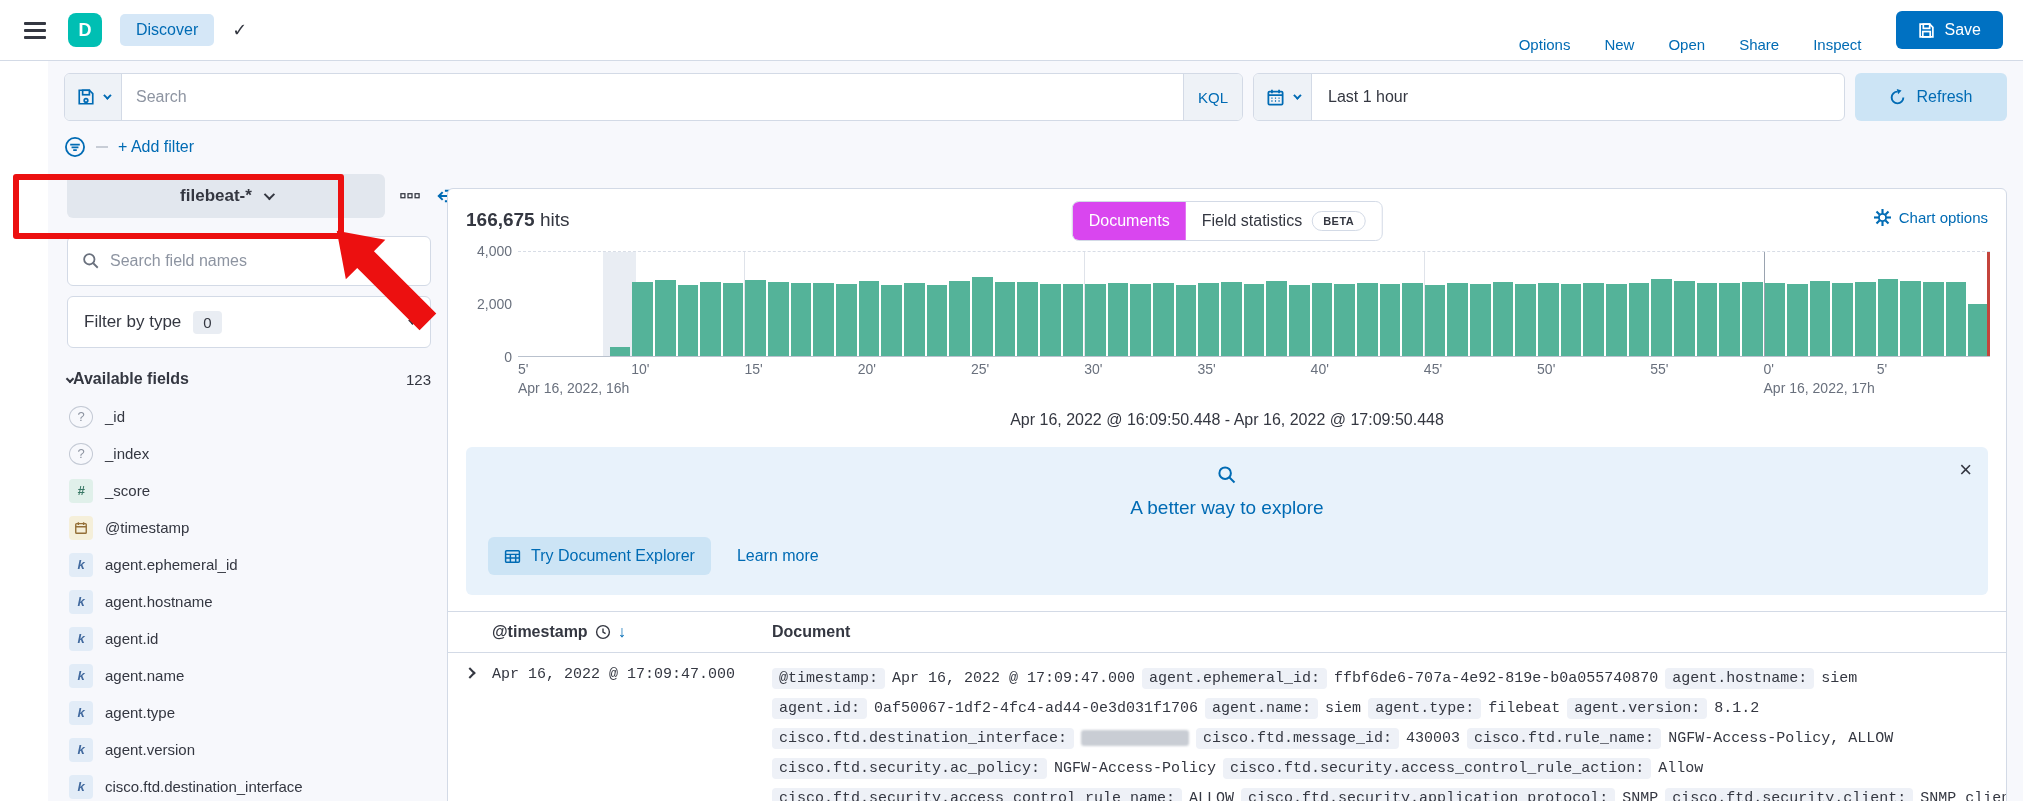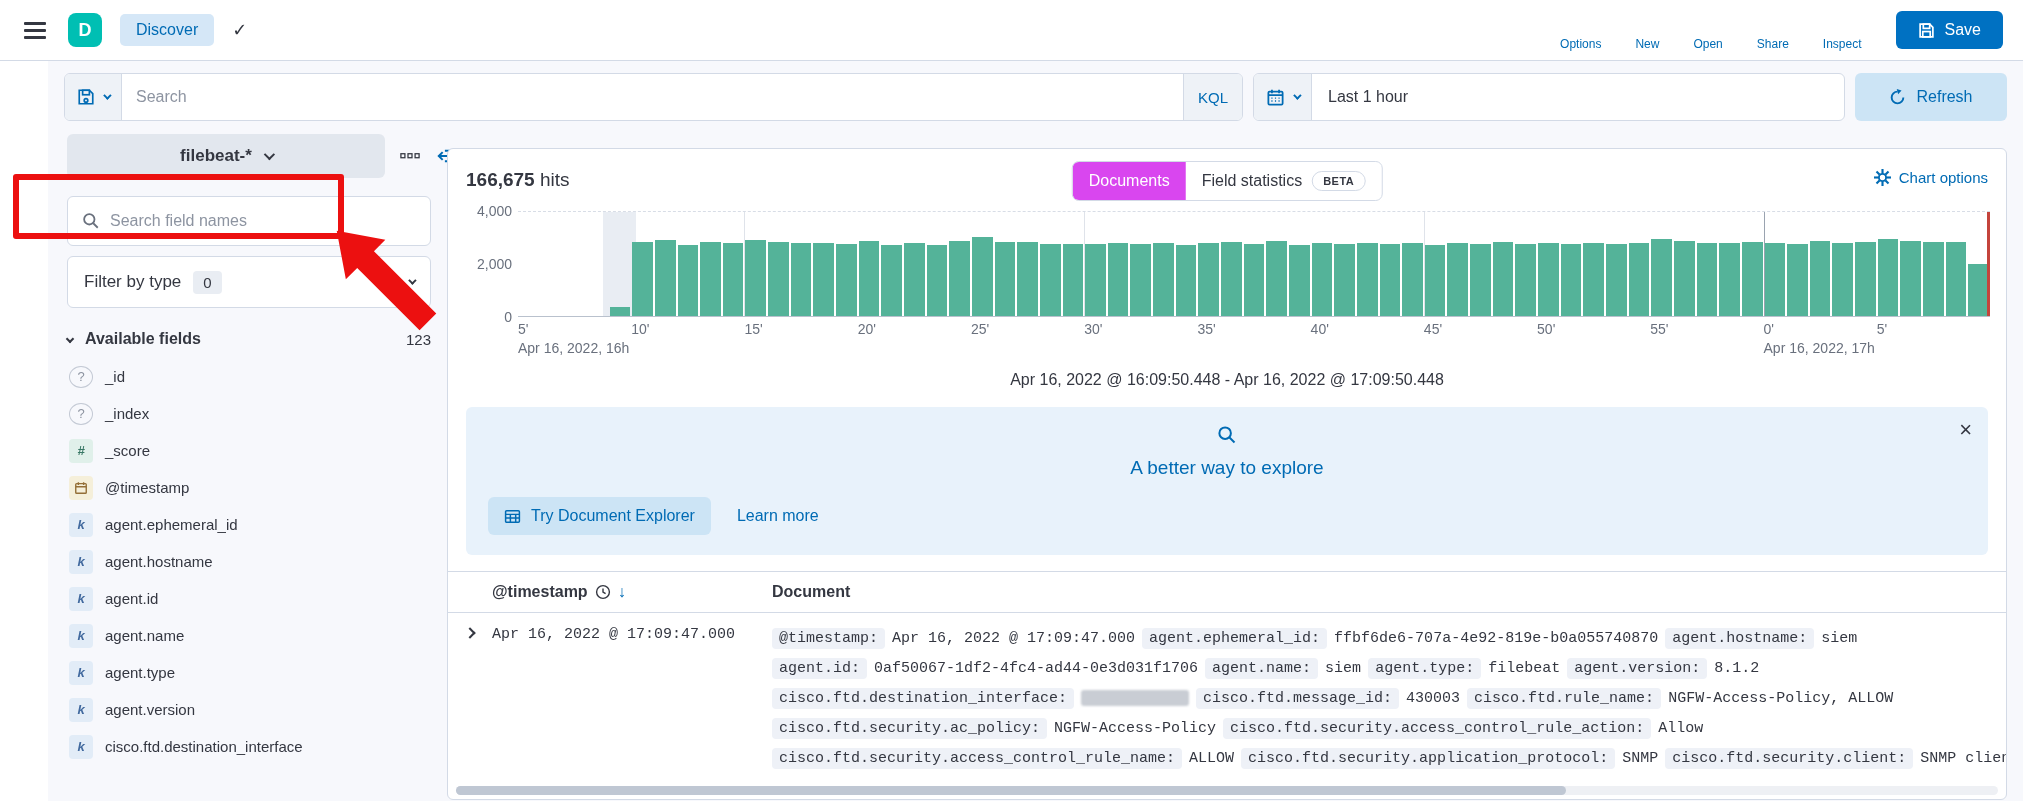--- a/index.html
+++ b/index.html
@@ -14,21 +14,21 @@
 
   
   .top-header{height:61px; display:flex; align-items:center; justify-content:space-between; padding:0 20px; background:#fff; border-bottom:1px solid var(--border);}
   .th-left{display:flex; align-items:center; gap:18px;}
   .hamburger{display:flex; flex-direction:column; gap:4px; cursor:pointer; padding:4px;}
   .hamburger span{width:22px; height:3px; background:#343741; border-radius:1px;}
   .logo-badge{width:34px; height:34px; border-radius:8px; background:var(--teal); color:#fff; font-weight:bold; font-size:18px; display:flex; align-items:center; justify-content:center;}
   .breadcrumb-chip{background:#D5E7F7; color:var(--primary); font-size:16px; padding:7px 16px; border-radius:5px; font-weight:500;}
   .header-check{color:#343741; font-size:18px;}
   .th-right{display:flex; align-items:center; gap:34px;}
-  .nav-link{color:var(--primary); font-size:12px; cursor:pointer;margin-top:28px;}
+  .nav-link{color:var(--primary); font-size:15px; cursor:pointer;margin-top:28px;}
   .save-btn{background:var(--primary-fill); color:#fff; border:none; font-size:16px; font-weight:500; padding:10px 22px; border-radius:6px; display:flex; align-items:center; gap:10px; cursor:pointer; font-family:inherit;}
 
   
   .page{position:absolute; top:61px; left:0; right:0; bottom:0; background:var(--page-bg);margin-left:48px;}
 
   
   .query-row{display:flex; gap:10px; padding:12px 16px 0 16px; align-items:stretch;}
   .search-control{flex:1; display:flex; align-items:stretch; background:#fff; border:1px solid var(--border); border-radius:6px; height:48px; overflow:hidden;}
   .search-prepend{background:#EEF2F7; display:flex; align-items:center; gap:8px; padding:0 12px; border-right:1px solid var(--border); cursor:pointer;}
   .search-input{flex:1; border:none; outline:none; font-size:16px; padding:0 14px; color:var(--text); font-family:inherit; background:transparent;}
@@ -54,21 +54,21 @@
   .sidebar-icons{position:absolute; left:352px; top:26px; display:flex; align-items:center; gap:16px;}
   .boxes-icon{color:#343741; cursor:pointer;}
   .collapse-icon{cursor:pointer;}
   .field-search{width:364px; height:50px; margin-top:18px; background:#fff; border:1px solid var(--border); border-radius:6px; display:flex; align-items:center; padding:0 14px; gap:10px;}
   .field-search input{border:none; outline:none; flex:1; font-size:16px; font-family:inherit; color:var(--text); background:transparent;}
   .field-search input::placeholder{color:#8d94a1;}
   .filter-type{width:364px; height:52px; margin-top:10px; background:#fff; border:1px solid var(--border); border-radius:6px; display:flex; align-items:center; padding:0 16px; gap:12px; cursor:pointer;}
   .filter-type-label{font-size:17px; color:var(--text);}
   .count-badge{background:#E9EDF3; border-radius:4px; padding:3px 10px; font-size:15px; color:var(--text);}
   .filter-type .chev{margin-left:auto;}
-  .avail-row{width:364px; margin-top:22px; display:flex; align-items:center; gap:12px;}
+  .avail-row{width:364px; margin-top:22px; display:flex; align-items:center; }
   .avail-label{font-size:16px; font-weight:bold;}
   .avail-count{margin-left:auto; font-size:15px; color:var(--text);}
   .fields-list{margin-top:10px;}
   .field-item{display:flex; align-items:center; gap:12px; height:37px; cursor:pointer; padding-left:2px;}
   .field-name{font-size:15px; color:var(--text);}
   .fi{width:24px; height:24px; border-radius:4px; display:flex; align-items:center; justify-content:center; font-size:13px; font-weight:bold; flex:0 0 24px;}
   .fi-question{border:1px solid #c3c9d4; border-radius:50%; color:#8d94a1; width:22px; height:22px; font-weight:normal;}
   .fi-number{background:#E0F0EA; color:#387765; font-style:italic;}
   .fi-keyword{background:#E2ECF7; color:#41699E; font-style:italic;}
   .fi-date{background:#F5EFDA;}
@@ -201,20 +201,30 @@
       <span>
         <svg width="17" height="17" viewBox="0 0 16 16" fill="none">
           <path d="M13.5 8 A5.5 5.5 0 1 1 8 2.5" stroke="#006BB4" stroke-width="1.8"></path>
           <path d="M8 0.2 L12 2.7 L8 5.2 Z" fill="#006BB4" transform="rotate(-15 8 2.7) translate(0,-0.2)"></path>
         </svg>
       </span>
       <span>Refresh</span>
     </button>
   </div>
 
+  <div class="filter-row">
+    <span>
+      <svg width="22" height="22" viewBox="0 0 16 16" fill="none" stroke="#006BB4" stroke-width="1.3">
+        <circle cx="8" cy="8" r="6.6"></circle>
+          <path d="M4.5 6.2h7M5.5 8.2h5M6.7 10.2h2.6"></path>
+      </svg>
+    </span>
+    <span class="filter-dash"></span>
+    <span class="add-filter">+ Add filter</span>
+  </div>
 
   <div class="content">
 
     <div class="sidebar">
       <button class="ip-btn">
         <span>filebeat-*</span>
         <span class="chev"></span>
       </button>
       <div class="sidebar-icons">
         <span class="boxes-icon">

